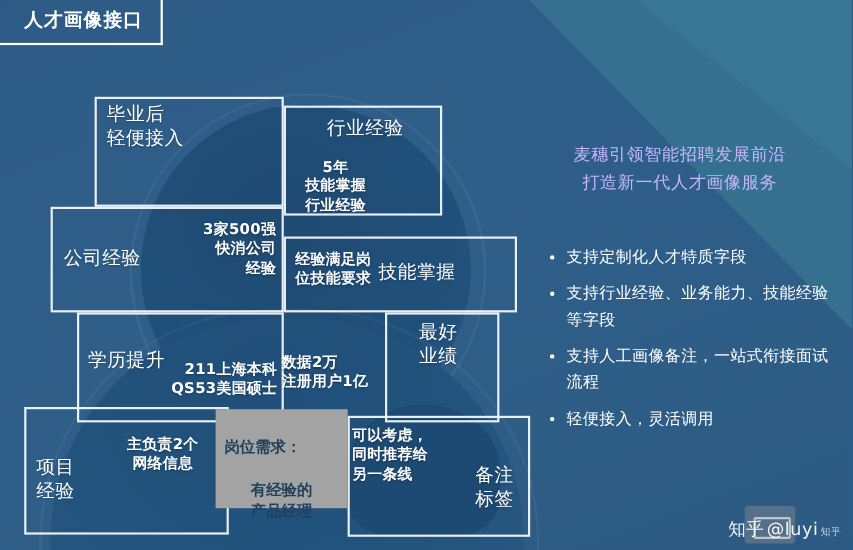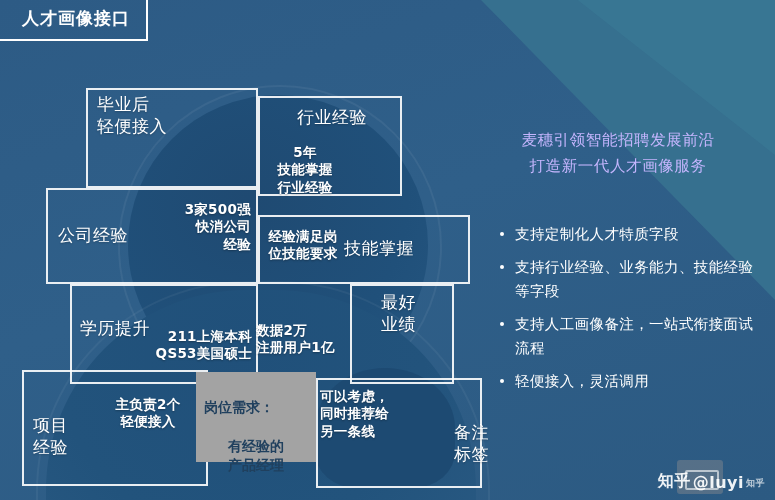--- a/index.html
+++ b/index.html
@@ -201,23 +201,22 @@
   
   .watermark {
     position: absolute;
     right: 10px;
     bottom: 8px;
     color: rgba(255,255,255,.92);
     font-size: 16px;
     letter-spacing: .5px;
     z-index: 25;
     display: flex;
-    align-items: flex-end;
+    align-items: flex-start;
     gap: 2px;
-    font-weight: bold;
   }
   .watermark .wm-sub {
     font-size: 9px;
     opacity: .75;
     align-self: flex-end;
     padding-bottom: 2px;
   }
   .wm-badge {
     position: absolute;
     right: 52px;
@@ -267,37 +266,37 @@
   <div class="lbl lbl-big" style="left:97px; top:94px;">毕业后
 轻便接入</div>
   <div class="lbl lbl-big" style="left:297px; top:107px;">行业经验</div>
   <div class="lbl lbl-big" style="left:58px; top:225px;">公司经验</div>
   <div class="lbl lbl-big" style="left:344px; top:238px;">技能掌握</div>
   <div class="lbl lbl-big" style="left:80px; top:303px;margin-top:15px;">学历提升</div>
   <div class="lbl lbl-big" style="left:381px; top:292px; text-align:center;">最好
 业绩</div>
   <div class="lbl lbl-big" style="left:33px; top:415px;">项目
 经验</div>
-  <div class="lbl lbl-big" style="left:432px; top:422px;margin-left:22px;">备注
+  <div class="lbl lbl-big" style="left:432px; top:422px;">备注
 标签</div>
 
   <div class="lbl lbl-detail" style="left:262px; top:144px; text-align:center; width:86px;">5年
 技能掌握
 行业经验</div>
   <div class="lbl lbl-detail" style="left:163px; top:201px; text-align:right; width:88px;">3家500强
 快消公司
 经验</div>
   <div class="lbl lbl-detail" style="left:258px; top:228px; text-align:center; width:90px;">经验满足岗
 位技能要求</div>
   <div class="lbl lbl-detail" style="left:138px; top:328px; text-align:right; width:114px;">211上海本科
 QS53美国硕士</div>
   <div class="lbl lbl-detail" style="left:256px; top:322px; text-align:left; width:110px;">数据2万
 注册用户1亿</div>
   <div class="lbl lbl-detail" style="left:100px; top:396px; text-align:center; width:96px;">主负责2个
-轻便接入</div>
+网络信息</div>
   <div class="lbl lbl-detail" style="left:320px; top:388px; text-align:left; width:98px;">可以考虑，
 同时推荐给
 另一条线</div>
 
   <div class="white-card" style="left:196px; top:372px; width:120px; height:90px;">
     <span class="wc-head">岗位需求：</span>
     <span class="wc-body">有经验的
 产品经理</span>
   </div>
 

